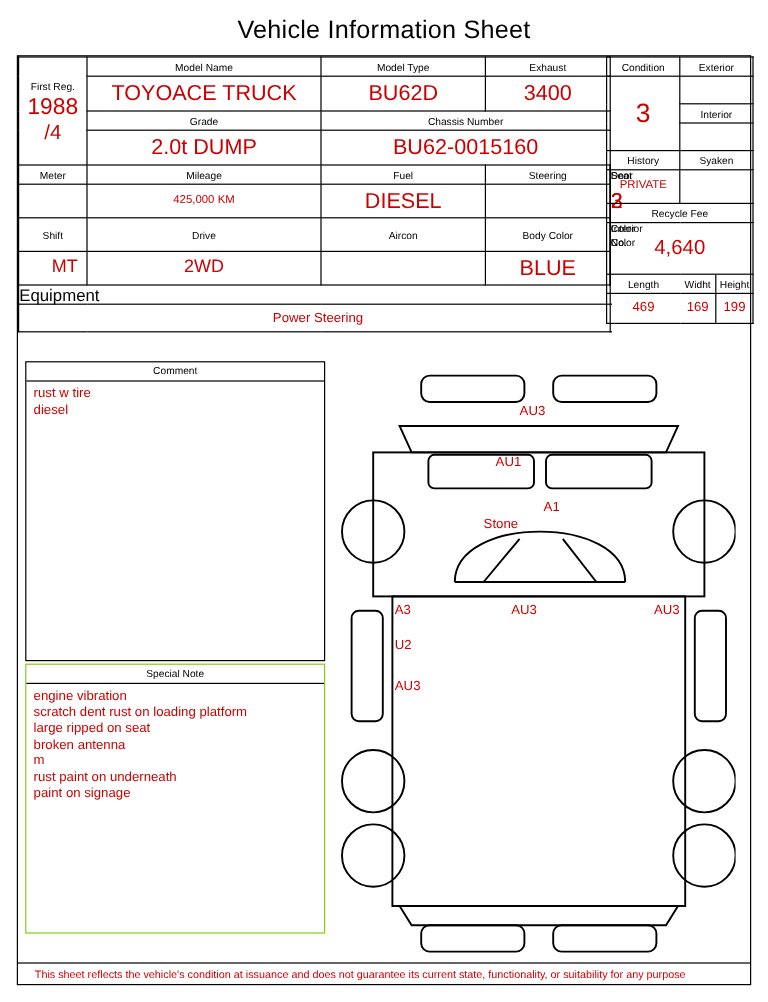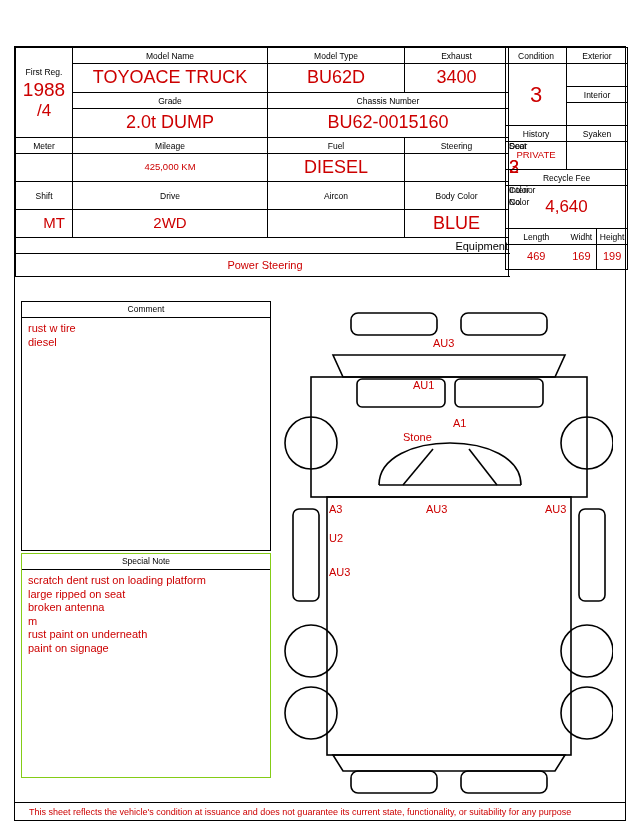--- a/index.html
+++ b/index.html
@@ -94,22 +94,22 @@
   .cond-val {
     color: #cc0000;
     font-size: 22px;
   }
   .recycle-val {
     color: #cc0000;
     font-size: 17px;
   }
   
   .equip-label {
-    font-size: 11px;
-    text-align: right;
+    font-size: 14px;
+    text-align: left;
     line-height: 12px;
     padding: 2px 0 1px 0;
   }
   .equip-val {
     color: #cc0000;
     font-size: 11px;
     text-align: center;
     padding: 3px 0 4px 6px;
     line-height: 14px;
   }
@@ -176,20 +176,21 @@
     color: #cc0000;
     font-size: 11px;
     font-family: "Liberation Sans", sans-serif;
   }
 </style>
 </head>
 <body>
 
 <div class="sheet">
 
+  <div class="title">Vehicle Information Sheet</div>
 
   <div class="outer">
 
     <div class="top-wrap">
 
       <div class="top-left">
         <table class="grid" style="width:490px;">
 
           <tbody>
               <tr>
@@ -444,20 +445,21 @@
         <div class="boxhdr">Comment</div>
         <div class="boxbody">
           <div>rust w tire</div>
           <div>diesel</div>
         </div>
       </div>
 
       <div class="note-box">
         <div class="boxhdr">Special Note</div>
         <div class="boxbody">
+          <div>engine vibration</div>
           <div>scratch dent rust on loading platform</div>
           <div>large ripped on seat</div>
           <div>broken antenna</div>
           <div>m</div>
           <div>rust paint on underneath</div>
           <div>paint on signage</div>
         </div>
       </div>
 
       <div class="diagram">

